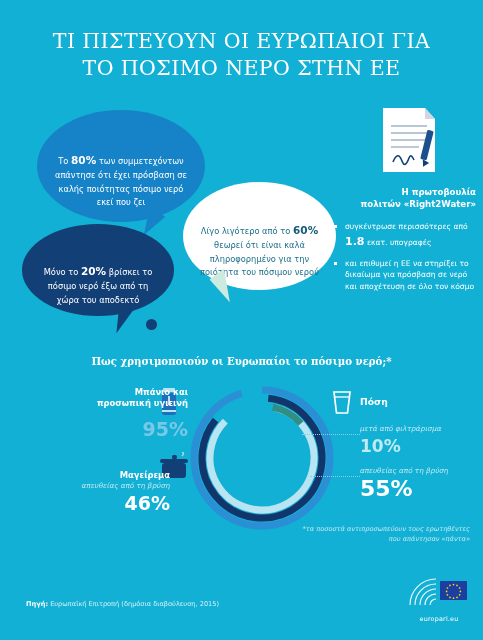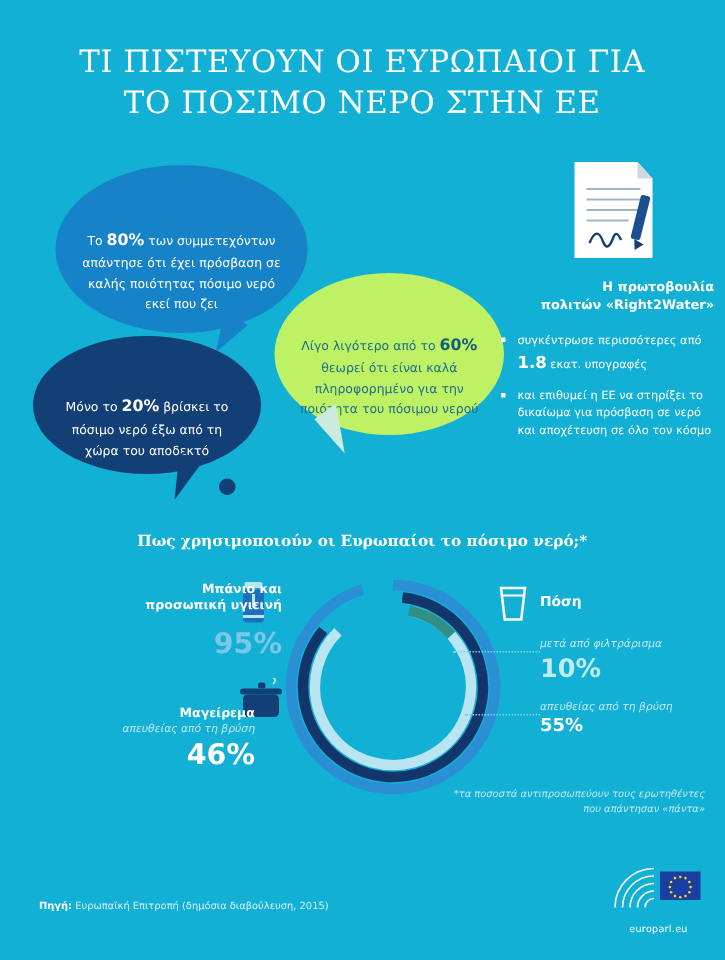--- a/index.html
+++ b/index.html
@@ -48,21 +48,21 @@
     border-left:14px solid #123f76;border-top:8px solid transparent;
     border-bottom:24px solid transparent;transform:rotate(6deg);
   }
   #bubble-20 .dot{
     position:absolute;width:11px;height:11px;border-radius:50%;
     background:#123f76;left:124px;top:95px;
   }
 
   
   #bubble-60{left:183px;top:182px;width:153px;height:108px;}
-  #bubble-60 .bub-body{width:153px;height:108px;background:#bef264;color:#1b6f8c;}
+  #bubble-60 .bub-body{width:153px;height:108px;background:#ffffff;color:#1b6f8c;}
   #bubble-60 .bub-txt b{color:#145c7a;}
   #bubble-60 .tail{
     position:absolute;left:28px;top:88px;width:0;height:0;
     border-right:16px solid #cdeadf;border-top:8px solid transparent;
     border-bottom:26px solid transparent;transform:rotate(-10deg);
   }
 
   
   #petition{position:absolute;left:334px;top:104px;width:142px;}
   .doc-icon{position:relative;width:76px;height:74px;margin:0 auto;}
@@ -94,21 +94,21 @@
 
   #lbl-bath{left:48px;top:387px;width:140px;text-align:right;}
   #lbl-bath .pct{font-size:19px;color:#7ac7e8;margin-top:9px;}
   #lbl-cook{left:30px;top:470px;width:140px;text-align:right;}
   #lbl-cook .pct{font-size:19px;color:#ffffff;margin-top:2px;}
   #lbl-drink{left:360px;top:396px;width:120px;text-align:left;}
   #lbl-drink .name{font-size:9.2px;color:#ffffff;}
   #lbl-filter{left:360px;top:424px;width:120px;}
   #lbl-filter .pct{font-size:17px;color:#bfe9f3;margin-top:3px;}
   #lbl-tap{left:360px;top:466px;width:120px;}
-  #lbl-tap .pct{font-size:12px;color:#ffffff;margin-top:1px;}
+  #lbl-tap .pct{font-size:22px;color:#ffffff;margin-top:1px;}
 
   .leader{position:absolute;border-top:1px dotted #7fd2ea;height:0;}
   #leader-1{left:302px;top:434px;width:58px;}
   #leader-2{left:310px;top:476px;width:50px;}
 
   .icon-wrap{position:absolute;}
   #icon-shower{left:156px;top:386px;}
   #icon-pot{left:157px;top:452px;}
   #icon-glass{left:331px;top:389px;}
 

